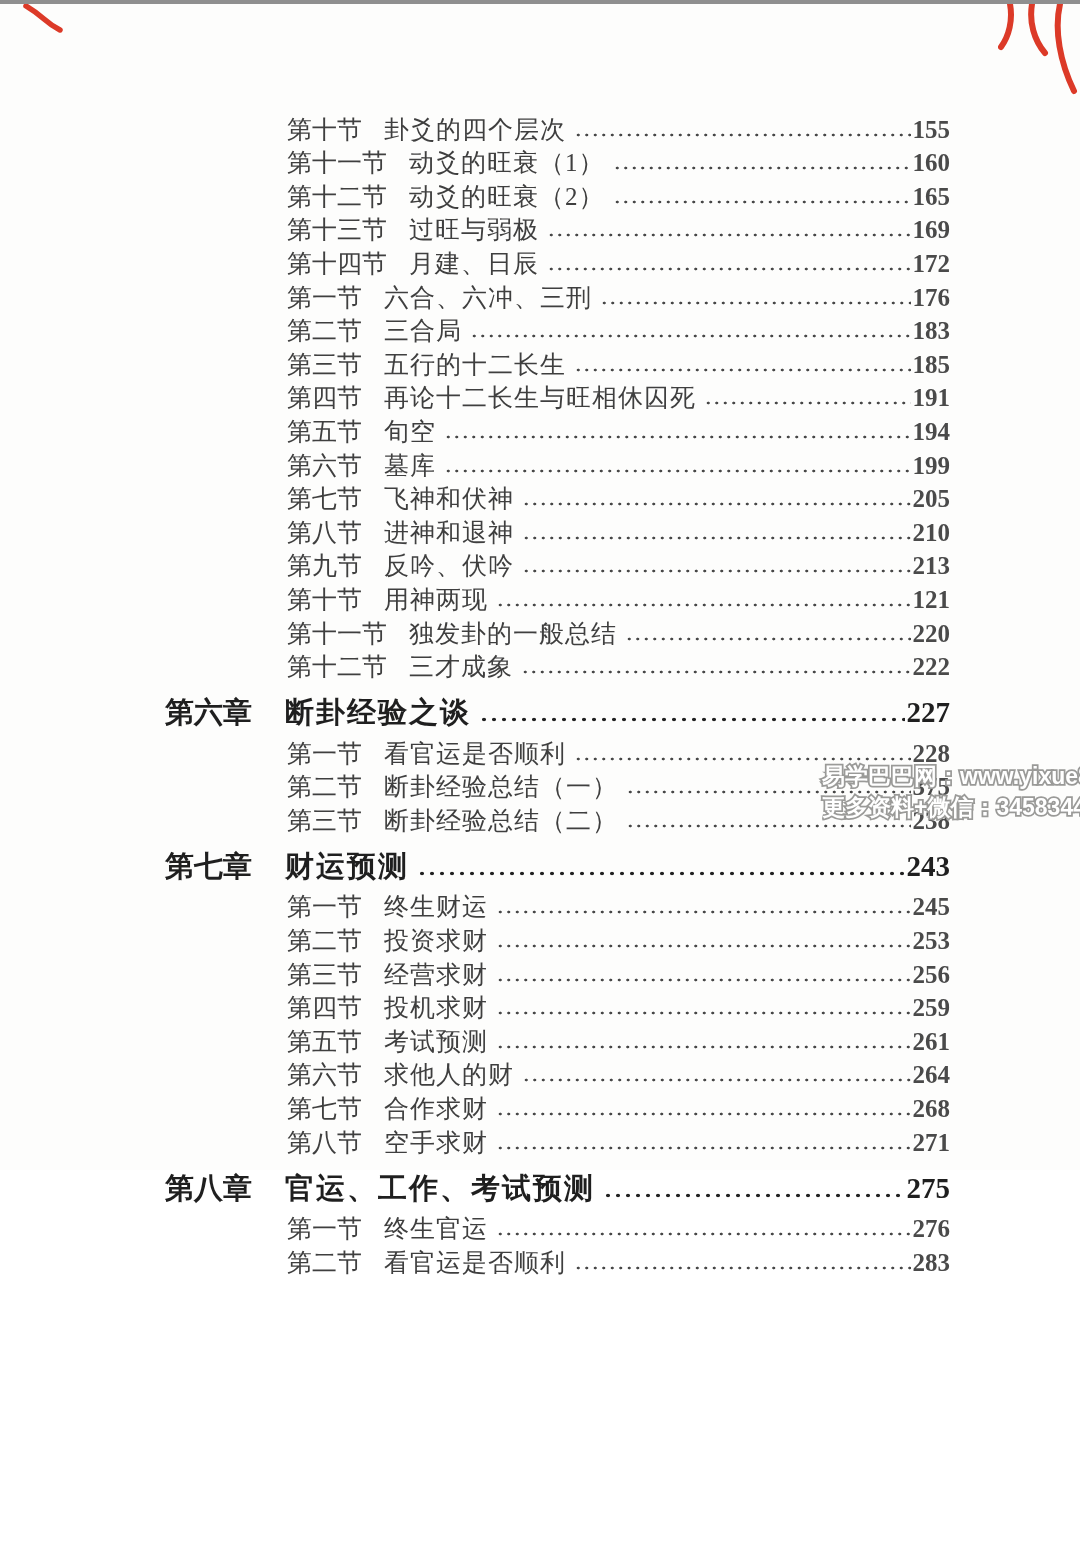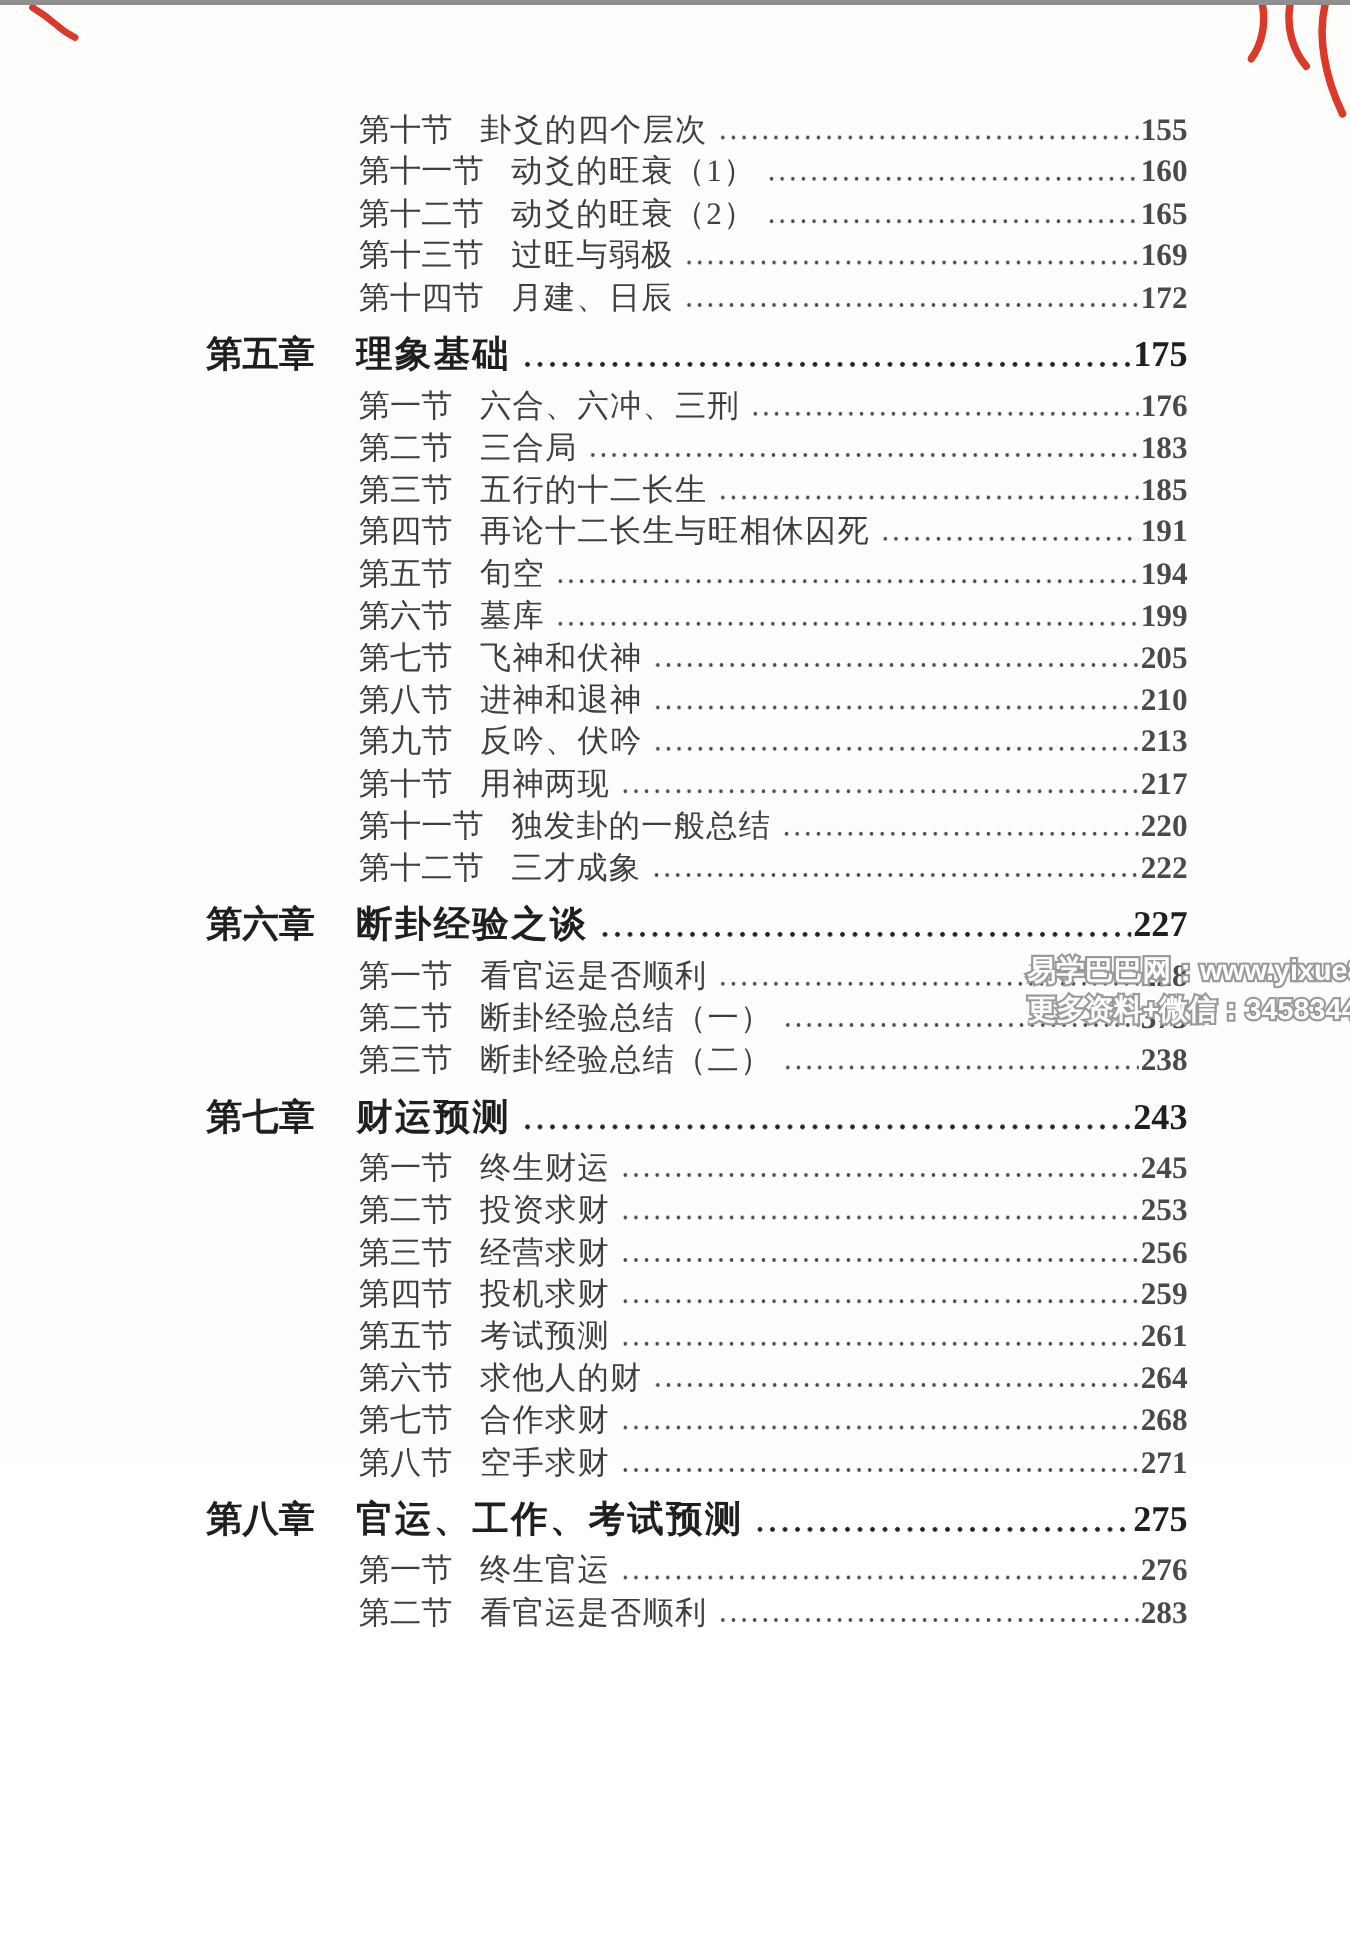--- a/index.html
+++ b/index.html
@@ -8,21 +8,21 @@
     background:#ffffff;
     font-family:"Liberation Serif","DejaVu Serif",serif;
     overflow:hidden;
   }
   .page{
     position:relative;
     width:1080px;height:1170px;
     background:#fdfdfc;
     border-top:4px solid #8f8f8f;
     box-sizing:border-box;
-    padding-top:79px;
+    padding-top:104px;
   }
   .toc{width:100%;}
   
   .sec-row{
     display:flex;align-items:flex-end;
     height:33.6px;
     margin:0 130px 0 287px;
     color:#3f3f3f;
     font-size:25px;line-height:1;
     white-space:nowrap;
@@ -120,26 +120,20 @@
         <span class="sec-title">过旺与弱极</span>
         <span class="leader"></span>
         <span class="page-num">169</span>
       </div>
       <div class="sec-row">
         <span class="sec-label">第十四节</span>
         <span class="sec-title">月建、日辰</span>
         <span class="leader"></span>
         <span class="page-num">172</span>
       </div>
-      <div class="chap-row">
-        <span class="chap-label">第五章</span>
-        <span class="chap-title">理象基础</span>
-        <span class="leader"></span>
-        <span class="page-num">175</span>
-      </div>
       <div class="sec-row">
         <span class="sec-label">第一节</span>
         <span class="sec-title">六合、六冲、三刑</span>
         <span class="leader"></span>
         <span class="page-num">176</span>
       </div>
       <div class="sec-row">
         <span class="sec-label">第二节</span>
         <span class="sec-title">三合局</span>
         <span class="leader"></span>
@@ -184,21 +178,21 @@
       <div class="sec-row">
         <span class="sec-label">第九节</span>
         <span class="sec-title">反吟、伏吟</span>
         <span class="leader"></span>
         <span class="page-num">213</span>
       </div>
       <div class="sec-row">
         <span class="sec-label">第十节</span>
         <span class="sec-title">用神两现</span>
         <span class="leader"></span>
-        <span class="page-num">217</span>
+        <span class="page-num">121</span>
       </div>
       <div class="sec-row">
         <span class="sec-label">第十一节</span>
         <span class="sec-title">独发卦的一般总结</span>
         <span class="leader"></span>
         <span class="page-num">220</span>
       </div>
       <div class="sec-row">
         <span class="sec-label">第十二节</span>
         <span class="sec-title">三才成象</span>

